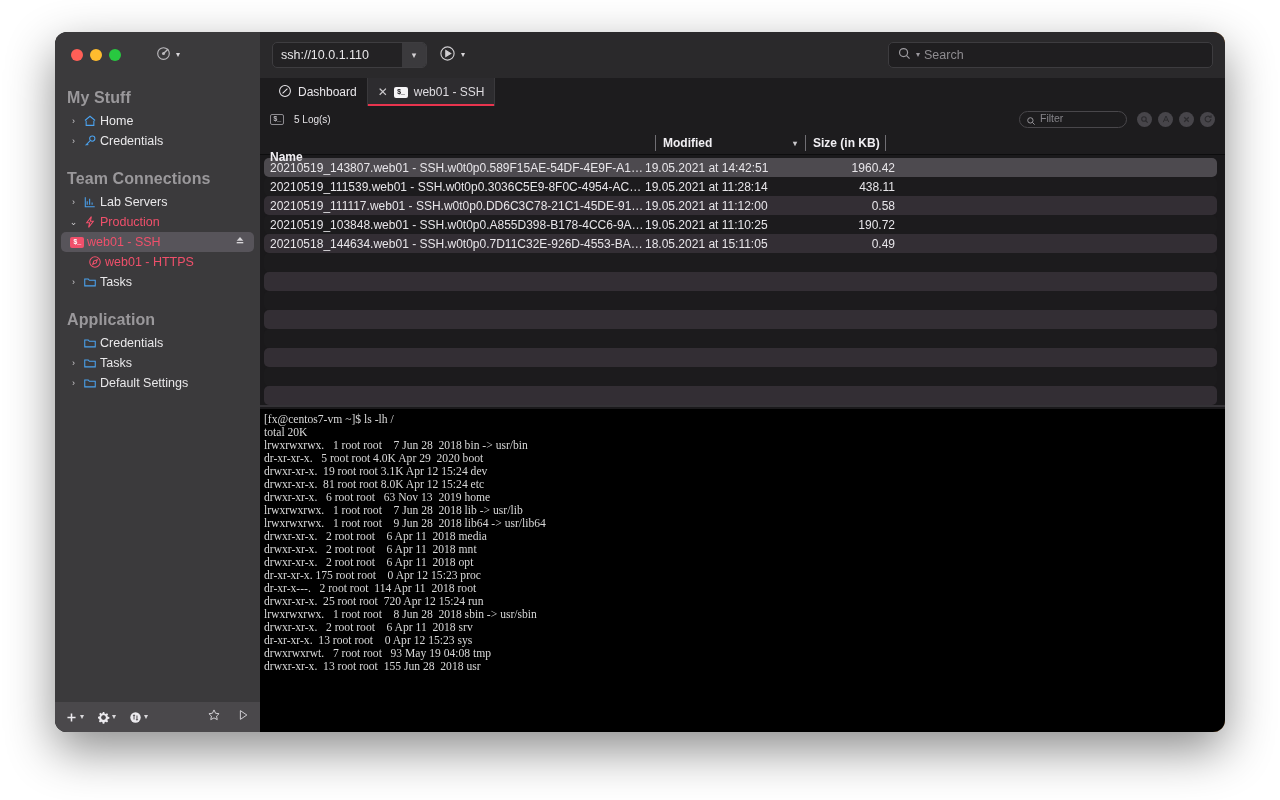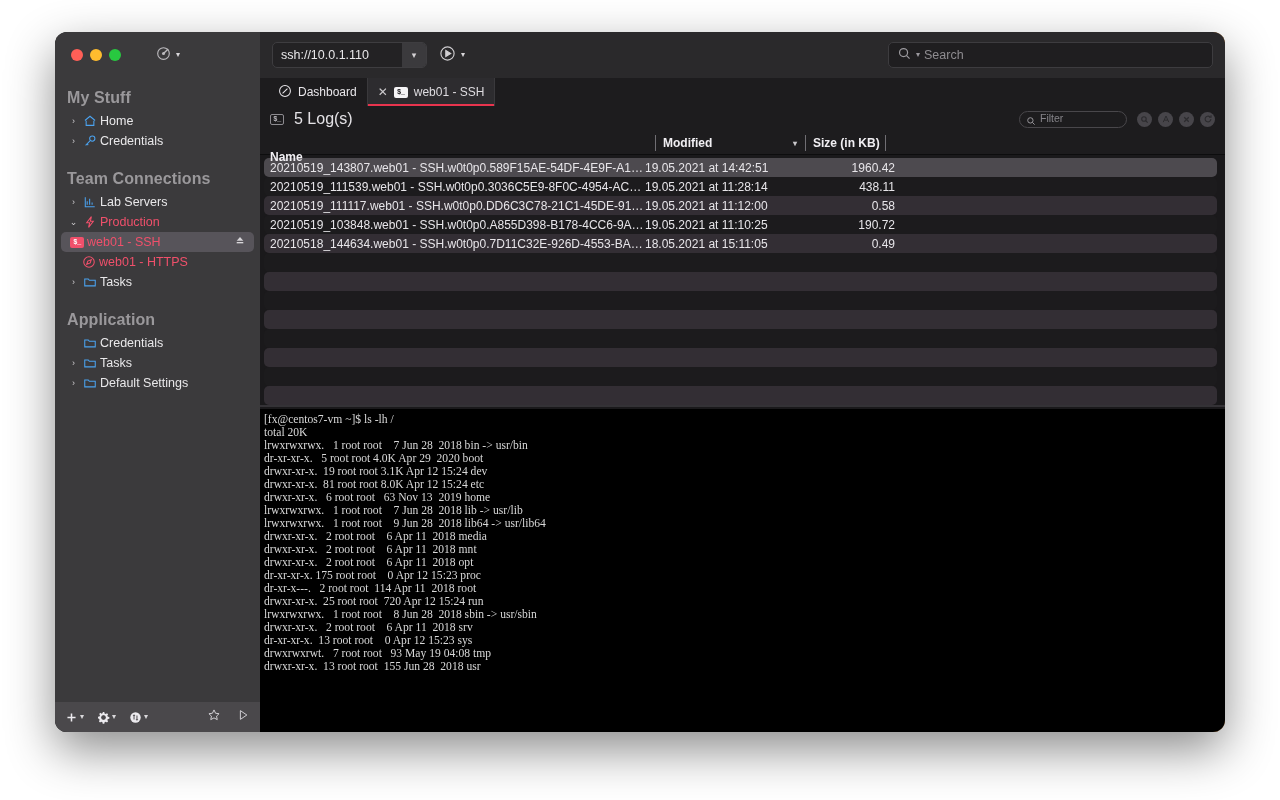--- a/index.html
+++ b/index.html
@@ -72,21 +72,21 @@
     font-size: 9px;
     line-height: 1;
     display: flex; align-items: center; justify-content: center;
   }
   .sb-item .sb-icon {
     width: 20px; flex: 0 0 20px;
     display: flex; align-items: center; justify-content: center;
   }
   .sb-item .sb-label { white-space: nowrap; }
 
-  .sb-item.indent1 { padding-left: 24px; }
+  .sb-item.indent1 { padding-left: 30px; }
   .sb-item.sel {
     background: #57545a;
     margin: 0 6px 0 6px;
     padding-left: 6px;
     border-radius: 5px;
     width: calc(100% - 12px);
   }
   .sb-item.accent .sb-label { color: #f0506b; }
   .eject {
     position: absolute; right: 8px; top: 50%; transform: translateY(-50%);
@@ -199,21 +199,21 @@
   }
 
   
   #liststrip {
     height: 26px;
     background: #1d1c1e;
     display: flex; align-items: center;
     padding: 0 10px;
     gap: 10px;
   }
-  #liststrip .logcount { color: #e4e2e6; font-size: 16px; }
+  #liststrip .logcount { color: #e4e2e6; font-size: 10px; }
   #liststrip .spacer { flex: 1; }
   #filter {
     width: 108px; height: 17px;
     border: 1px solid #49474b;
     border-radius: 9px;
     display: flex; align-items: flex-start;
     gap: 4px; padding: 0 6px;
   }
   #filter .ph { color: #86848a; font-size: 10.5px; }
   .rnd-btn {

